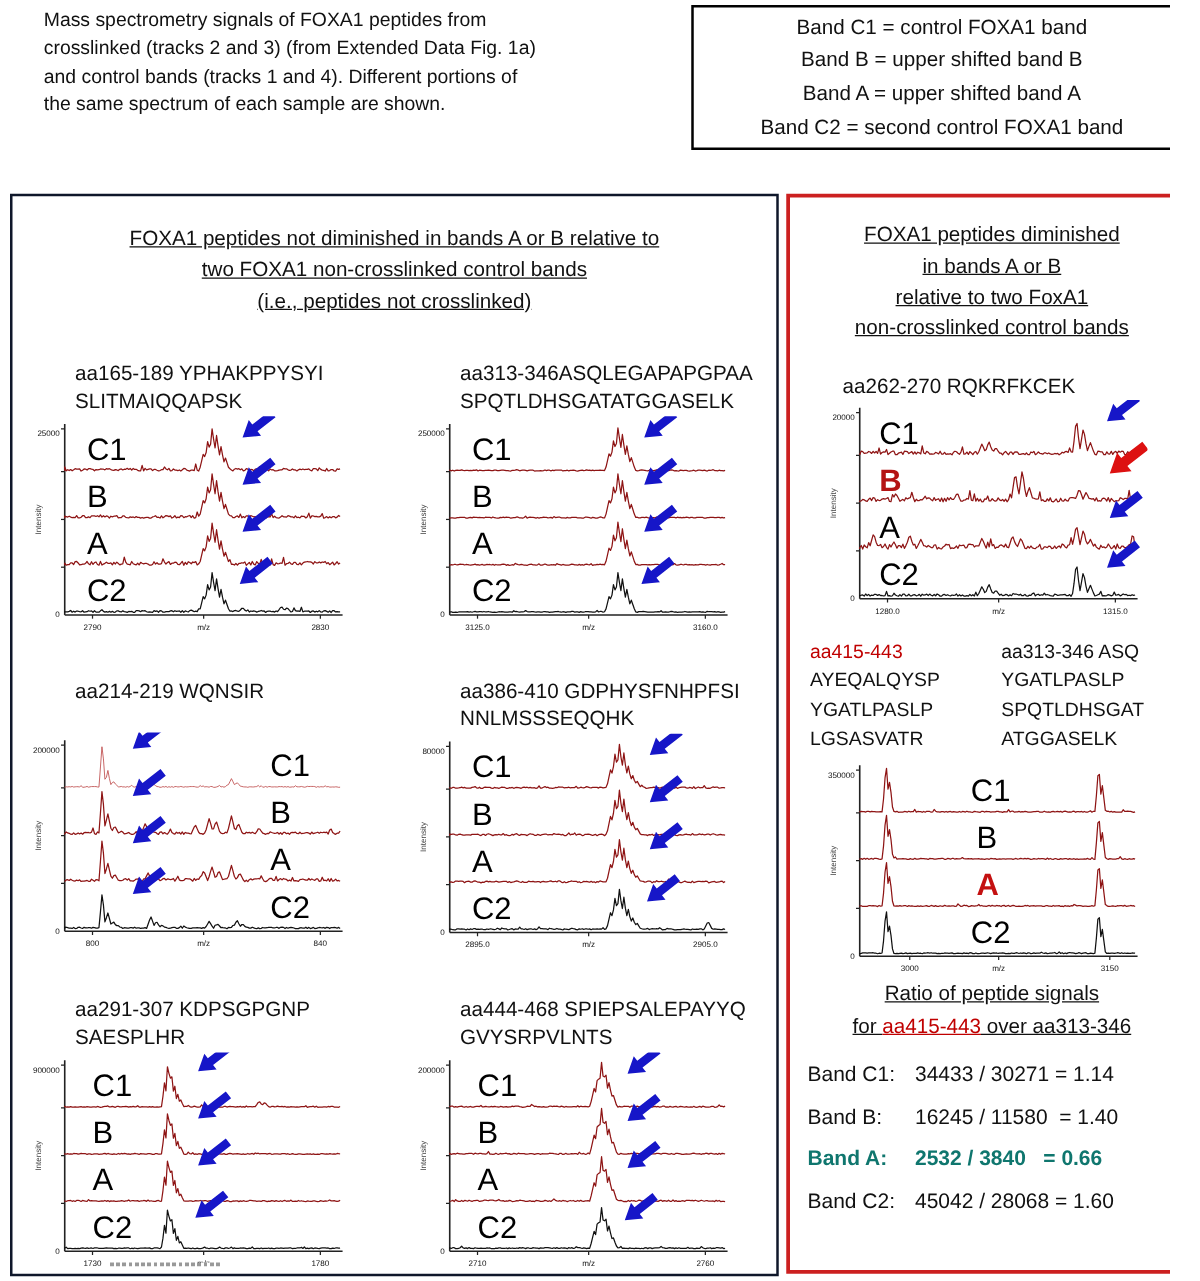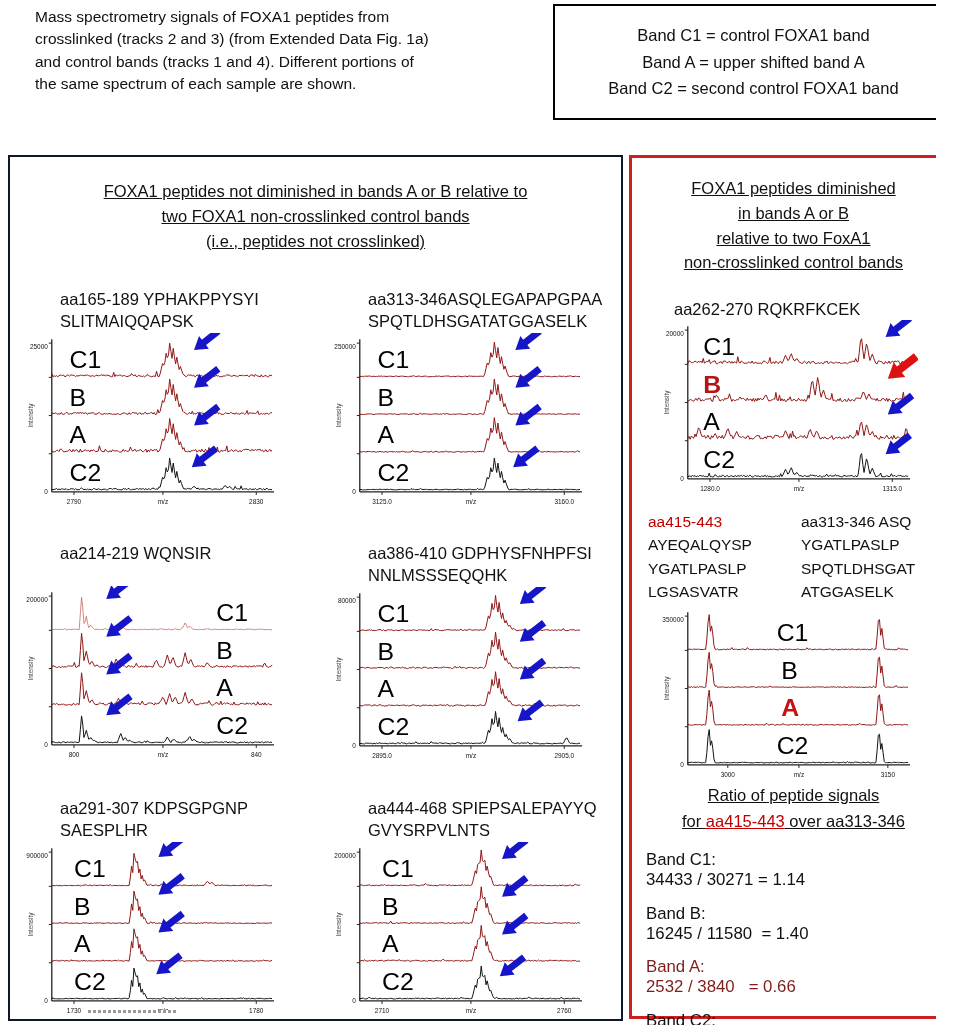--- a/index.html
+++ b/index.html
@@ -18,38 +18,39 @@
   .panel-title{min-height:44px;padding-left:36px;font-size:16.5px;line-height:1.35;}
   .spectrum{display:block;width:258px;height:179px;}
   svg text{font-family:"Liberation Sans",sans-serif;}
   .pep-cols{position:absolute;top:352px;left:16px;width:300px;display:flex;font-size:15.5px;line-height:1.5;}
   .pep-col{width:152px;}
   .pep-head-red{color:#c00000;}
   .ratio-title{position:absolute;top:625px;left:0;right:0;text-align:center;font-size:16.5px;line-height:1.55;}
   .ratio-title span{text-decoration:underline;}
   .ratio-red{color:#c00000;}
   .ratio-rows{position:absolute;top:692px;left:14px;right:6px;font-size:16.8px;}
-  .ratio-row{display:flex;margin-bottom:13.5px;white-space:pre;flex-direction:column;}
+  .ratio-row{display:flex;margin-bottom:13.5px;white-space:pre;}
   .ratio-row .lbl{min-width:86px;}
-  .ratio-row.red{color:#7f1d1d;font-weight:normal;}
+  .ratio-row.red{color:#0f766e;font-weight:bold;}
   .fineprint{position:absolute;left:78px;bottom:6px;width:88px;height:3px;
              background:repeating-linear-gradient(90deg,#999 0 3px,#fff 3px 5px);}
 </style>
 </head>
 <body>
 
 <div class="page">
 
   <div class="intro pre">Mass spectrometry signals of FOXA1 peptides from
 crosslinked (tracks 2 and 3) (from Extended Data Fig. 1a)
 and control bands (tracks 1 and 4).  Different portions of
 the same spectrum of each sample are shown.</div>
 
   <div class="legend-box">
     <div>Band C1 = control FOXA1 band</div>
+    <div>Band B = upper shifted band B</div>
     <div>Band A = upper shifted band A</div>
     <div>Band C2 = second control FOXA1 band</div>
   </div>
 
   <div class="blue-box">
     <div class="box-title pre" style="top:22px;">FOXA1 peptides not diminished in bands A or B relative to
 two FOXA1 non-crosslinked control bands
 (i.e., peptides not crosslinked)</div>
 
     <div class="panel" style="left:14px;top:131px;">

